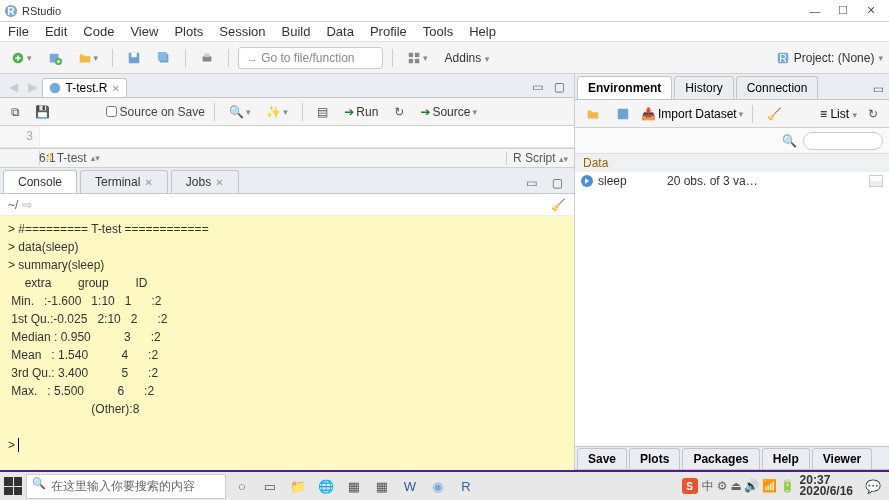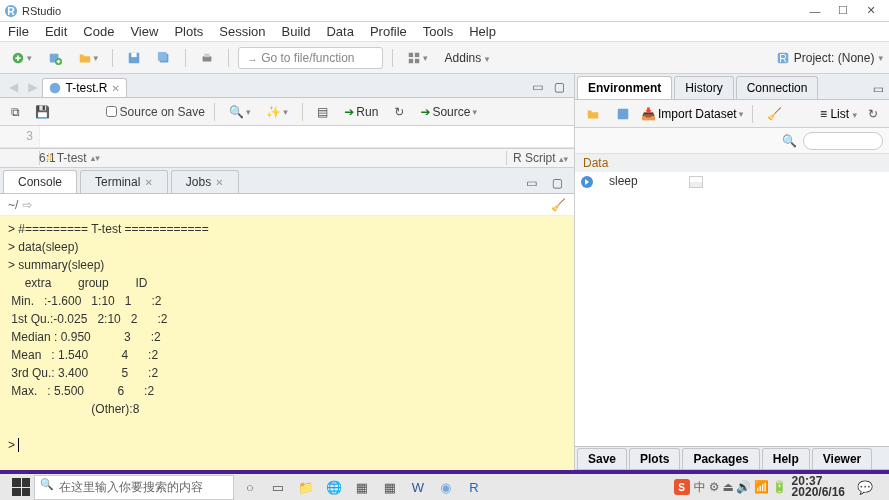--- a/index.html
+++ b/index.html
@@ -43,30 +43,30 @@
 .cursor { display: inline-block; width: 1px; height: 14px; background: #000; vertical-align: middle; }
 .env-tabs { height: 26px; background: #eaeef2; display: flex; align-items: flex-end; border-bottom: 1px solid #c5c5c5; }
 .env-tab { padding: 4px 10px; font-size: 12px; border: 1px solid #c5c5c5; border-bottom: none; background: #eaeef2; border-radius: 3px 3px 0 0; margin-left: 2px; cursor: pointer; }
 .env-tab.active { background: #fff; font-weight: 600; }
 .env-tools { height: 28px; background: #f5f5f5; border-bottom: 1px solid #d0d0d0; display: flex; align-items: center; padding: 0 6px; gap: 6px; font-size: 11px; }
 .env-tools .imp { display: flex; align-items: center; gap: 2px; }
 .env-scope { height: 26px; background: #f9f9f9; border-bottom: 1px solid #e0e0e0; display: flex; align-items: center; padding: 0 6px; gap: 6px; font-size: 11px; }
 .env-scope .search { border: 1px solid #ccc; border-radius: 10px; padding: 1px 6px 1px 18px; width: 80px; background: #fff; position: relative; }
 .env-data { background: #fff; font-family: Consolas, monospace; font-size: 13px; }
 .env-data .hdr { background: #eef0f2; padding: 2px 8px; color: #a16207; }
-.env-row { display: flex; align-items: flex-end; padding: 2px 6px; gap: 16px; }
+.env-row { display: flex; align-items: center; padding: 2px 6px; gap: 5px; }
 .env-row .play { width: 12px; height: 12px; border-radius: 50%; background: #4a90d9; position: relative; }
 .env-row .play::after { content: ""; position: absolute; left: 4px; top: 3px; border-left: 4px solid #fff; border-top: 3px solid transparent; border-bottom: 3px solid transparent; }
 .env-row .name { width: 64px; color: #333; }
 .env-row .val { color: #333; flex: 1; overflow: hidden; text-overflow: ellipsis; white-space: nowrap; }
 .env-row .tbl { width: 14px; height: 12px; border: 1px solid #ccc; background: linear-gradient(#fff 50%, #eee 50%); }
 .flex1 { flex: 1; }
 .help-tabs { height: 24px; background: #eaeef2; display: flex; align-items: flex-end; border-top: 1px solid #c5c5c5; border-bottom: 1px solid #c5c5c5; }
 .help-tab { padding: 3px 10px; font-size: 12px; border: 1px solid #c5c5c5; border-bottom: none; background: #eaeef2; border-radius: 3px 3px 0 0; margin-left: 2px; cursor: pointer; font-weight: 600; }
-.taskbar { position: absolute; bottom: 0; left: 0; right: 0; height: 30px; background: #e8e8e8; border-top: 4px solid #4c1d95; display: flex; align-items: center; padding: 0 12px; gap: 4px; }
+.taskbar { position: absolute; bottom: 0; left: 0; right: 0; height: 30px; background: #e8e8e8; border-top: 2px solid #4c1d95; display: flex; align-items: center; padding: 0 4px; gap: 4px; }
 .taskbar .start { width: 18px; height: 18px; display: grid; grid-template: 1fr 1fr / 1fr 1fr; gap: 1px; }
 .taskbar .start div { background: #333; }
 .taskbar .search { flex: 0 0 200px; border: 1px solid #ccc; background: #fff; padding: 3px 6px 3px 24px; font-size: 11px; color: #666; position: relative; }
 .taskbar .search::before { content: "🔍"; position: absolute; left: 5px; top: 2px; font-size: 11px; }
 .taskbar .tbicon { width: 24px; height: 24px; display: flex; align-items: center; justify-content: center; color: #555; font-size: 13px; }
 .taskbar .clock { margin-left: auto; text-align: left; font-size: 10px; color: #333; line-height: 11px; padding-right: 4px; font-weight: bold; }
 .tray { display: flex; gap: 3px; align-items: center; font-size: 10px; color: #666; }
 .sep { width: 1px; height: 18px; background: #ccc; margin: 0 3px; }
 .dd { font-size: 9px; color: #888; }
 .orange-badge { width: 16px; height: 16px; background: #e8552f; border-radius: 3px; color: #fff; font-size: 10px; font-weight: bold; display: flex; align-items: center; justify-content: center; }
@@ -267,20 +267,21 @@
     <div class="env-scope">
       <div class="spacer"></div>
       <span style="color:#888">🔍</span>
       <input class="search" style="">
     </div>
     <div class="env-data">
       <div class="hdr">Data</div>
       <div class="env-row">
         <span class="play"></span>
         <span class="name">sleep</span>
+        <span class="val">20 obs. of 3 va…</span>
         <span class="tbl"></span>
       </div>
     </div>
     <div class="flex1"></div>
     <div class="help-tabs">
       <div class="help-tab">Save</div>
       <div class="help-tab">Plots</div>
       <div class="help-tab">Packages</div>
       <div class="help-tab">Help</div>
       <div class="help-tab">Viewer</div>

